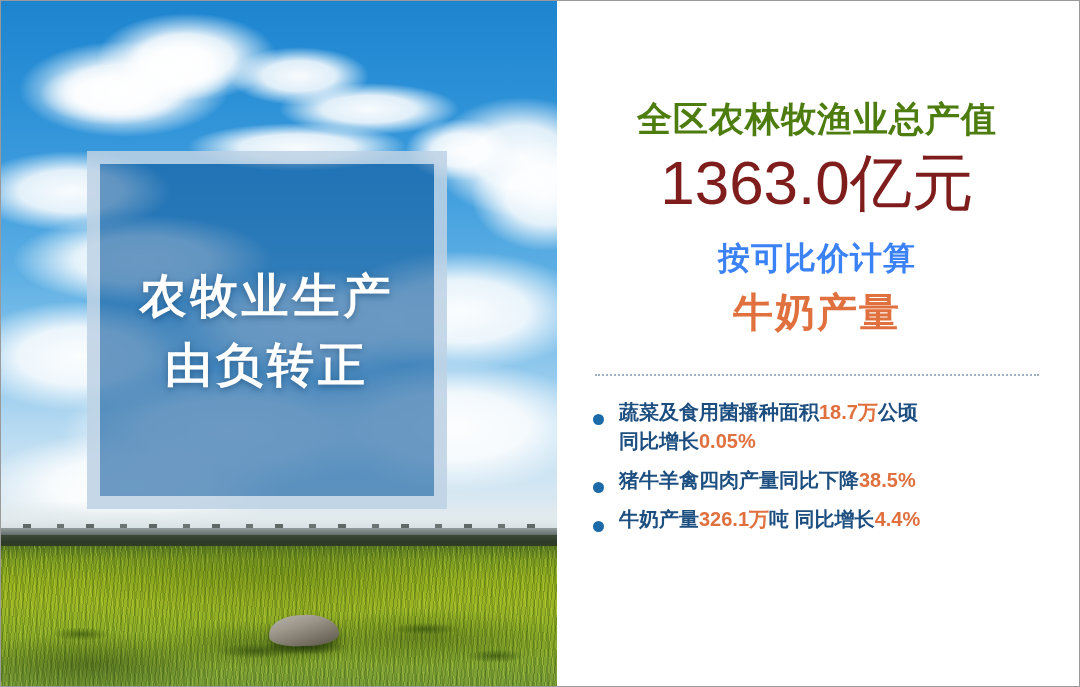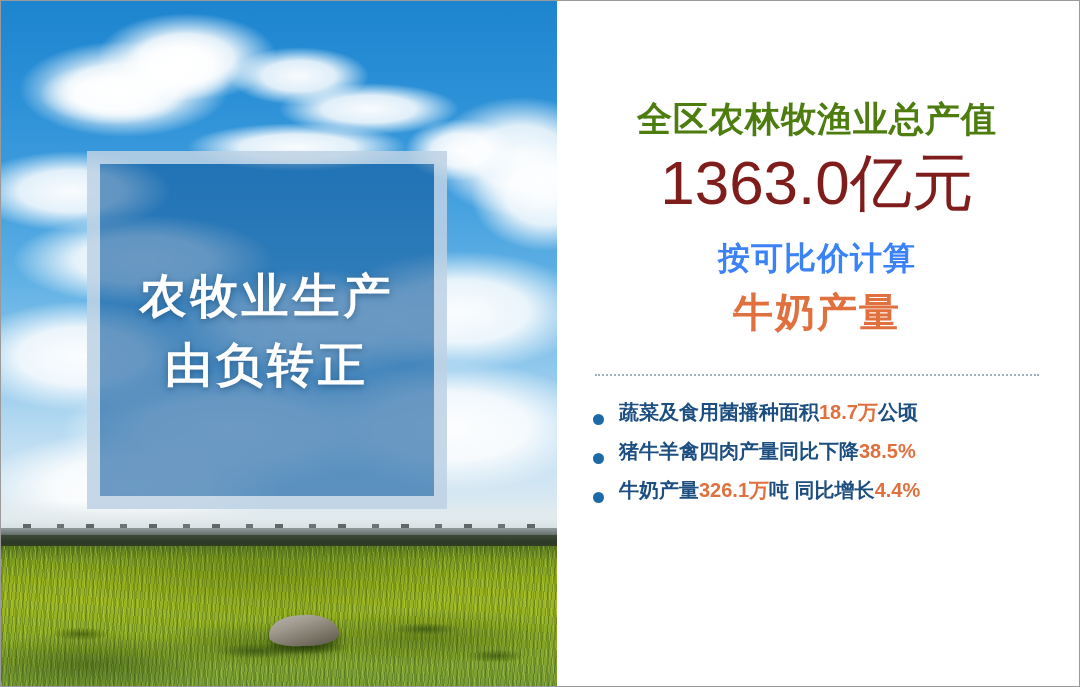--- a/index.html
+++ b/index.html
@@ -325,20 +325,21 @@
     <div class="stat-note">按可比价计算</div>
 
     <div class="stat-highlight">牛奶产量</div>
 
     <div class="divider"></div>
 
     <ul class="bullets">
         <li class="bullet-item">
           <span class="bullet-dot"></span>
           <span class="bullet-text-line"><span>蔬菜及食用菌播种面积</span><span class="accent">18.7万</span><span>公顷</span></span>
+          <span class="bullet-text-line"><span>同比增长</span><span class="accent">0.05%</span></span>
         </li>
         <li class="bullet-item">
           <span class="bullet-dot"></span>
           <span class="bullet-text-line"><span>猪牛羊禽四肉产量同比下降</span><span class="accent">38.5%</span></span>
         </li>
         <li class="bullet-item">
           <span class="bullet-dot"></span>
           <span class="bullet-text-line"><span>牛奶产量</span><span class="accent">326.1万</span><span>吨 同比增长</span><span class="accent">4.4%</span></span>
         </li>
       </ul>

